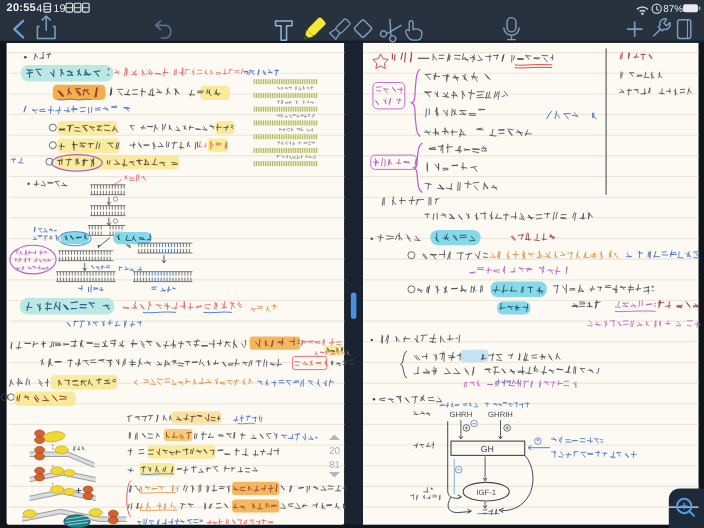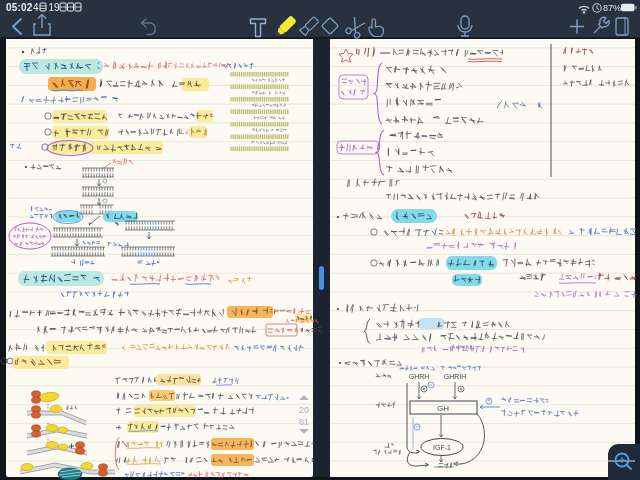--- a/index.html
+++ b/index.html
@@ -6,21 +6,21 @@
 .top::after{content:"";position:absolute;left:0;top:37px;width:640px;height:2px;background:#151b24}
 .st{position:absolute;top:2px;color:#eef1f4;font-size:10px;font-weight:bold;letter-spacing:0.2px}
 .pg{position:absolute;top:39px;height:438px;background:#fcfaf2}
 .pL{left:6px;width:307px;border-radius:0 0 2px 2px}
 .pR{left:330px;width:305px}
 .div{position:absolute;left:313px;top:39px;width:17px;height:438px;background:#1b2330}
 .hdl{position:absolute;left:319px;top:266px;width:5px;height:24px;border-radius:3px;background:#4a8fe0}
 .zoomb{position:absolute;left:608px;top:444px;width:32px;height:36px;background:#1e2a3a;border-radius:10px 0 0 0}
 </style></head><body>
 <div class="top"></div>
-<div class="st" style="left:6px">05:02</div>
+<div class="st" style="left:6px">20:55</div>
 <div class="pg pL"></div>
 <div class="pg pR"></div>
 <div class="div"></div>
 <div class="hdl"></div>
 <div class="zoomb"></div>
 <svg style="position:absolute;left:0;top:0" width="640" height="480" viewBox="0 0 640 480">
 <path d="M21,19L13,26.5L21,34" stroke="#6f9fd8" stroke-width="2" fill="none" stroke-linecap="round" stroke-linejoin="round"></path>
 <path d="M36,24h-2v11h16V24h-2" stroke="#7d9ec4" stroke-width="1.4" fill="none"></path>
     <path d="M42,28V15M38,18.5l4,-4l4,4" stroke="#7d9ec4" stroke-width="1.4" fill="none" stroke-linejoin="round"></path>
 <path d="M143,23h8a6,6 0 0 1 0,11.5h-4M146,19l-4.5,4l4.5,4" stroke="#5f7186" stroke-width="1.5" fill="none" stroke-linecap="round" stroke-linejoin="round"></path>

